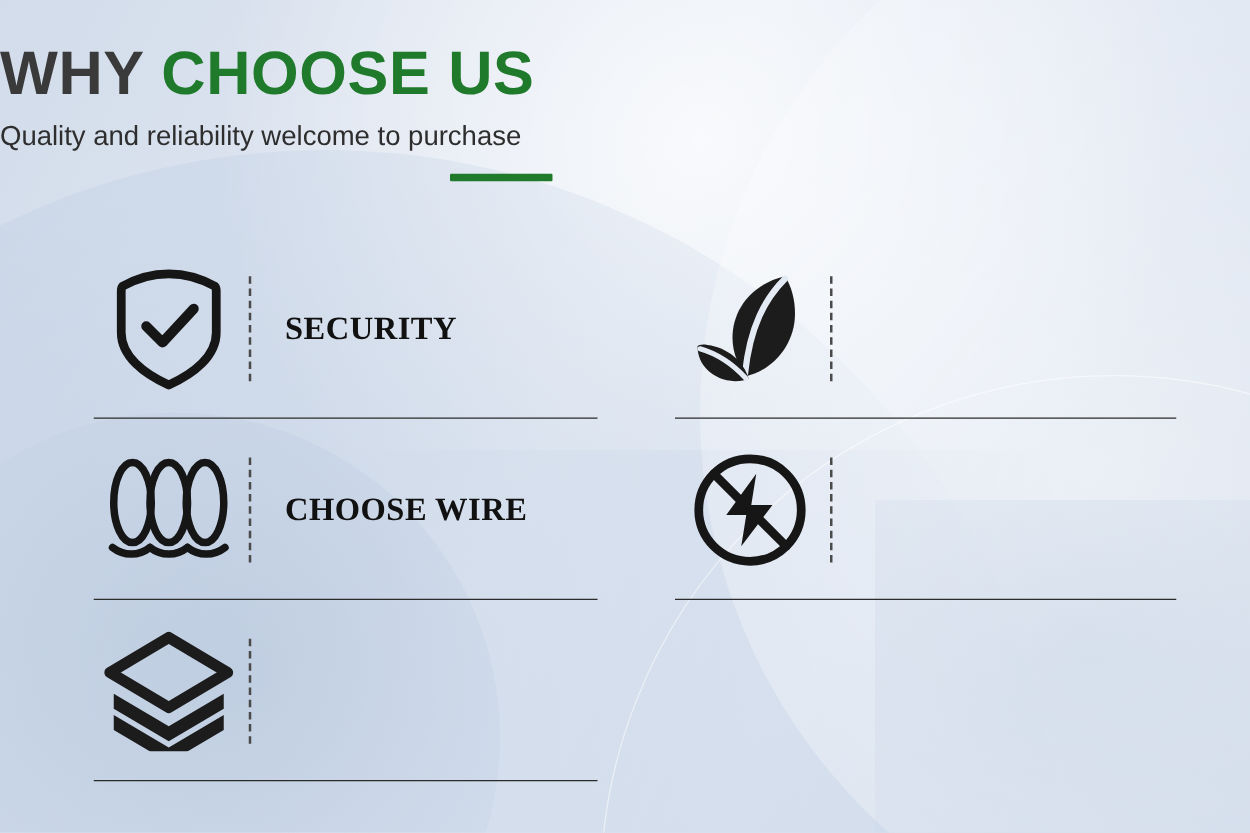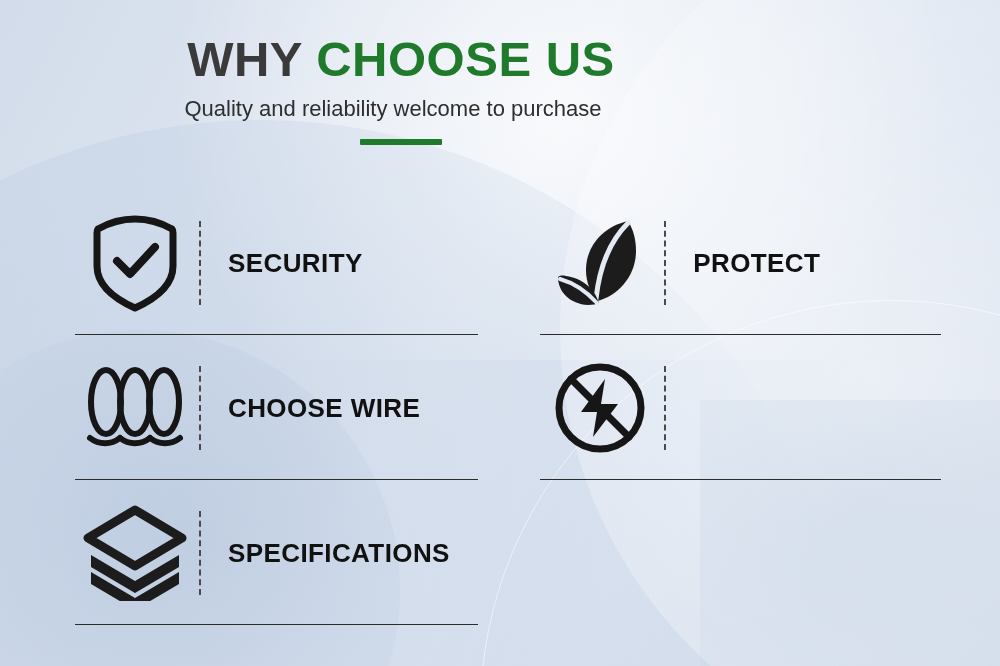--- a/index.html
+++ b/index.html
@@ -62,21 +62,20 @@
     left: 700px; top: 400px;
     width: 560px; height: 420px;
     background: radial-gradient(ellipse at 30% 30%, rgba(186,202,223,0.35) 0%, rgba(200,214,232,0.12) 55%, rgba(255,255,255,0) 78%);
   }
 
   
   .header {
     position: absolute;
     left: 0; top: 30px;
     width: 802px;
-    text-align: center;
     z-index: 5;
   }
   .title {
     font-size: 49px;
     font-weight: bold;
     letter-spacing: 0.5px;
     line-height: 58px;
     margin: 0;
     color: #3a3a3a;
     white-space: nowrap;
@@ -102,20 +101,21 @@
   
   .grid {
     position: absolute;
     left: 0; top: 190px;
     width: 1000px;
     z-index: 5;
   }
   .row {
     display: flex;
     width: 892px;
+    font-family: Liberation Serif, serif;
   }
   .cell {
     position: relative;
     display: flex;
     align-items: center;
     height: 145px;
     box-sizing: border-box;
   }
   .cell-left {
     width: 478px;
@@ -202,21 +202,20 @@
       <div class="cell cell-right">
         <div class="icon-box">
           <svg width="100" height="100" viewBox="0 0 100 100" fill="none">
             <path d="M78 8 C52 14 36 34 36 57 C36 70 41 80 47 88 C68 83 86 63 86 38 C86 26 83 16 78 8 Z" fill="#1c1c1c"></path>
             <path d="M78 10 C62 26 50 48 46 86" stroke="#e3eaf4" stroke-width="5" stroke-linecap="round" fill="none"></path>
             <path d="M8 64 C8 79 20 91 38 92 C43 92 46 91 49 90 C45 76 32 65 16 63 C12 62 9 63 8 64 Z" fill="#1c1c1c"></path>
             <path d="M10 66 C24 70 37 79 47 90" stroke="#e3eaf4" stroke-width="4" stroke-linecap="round" fill="none"></path>
           </svg>
         </div>
         <div class="vdash"></div>
-        <div class="label">PROTECT</div>
         <div class="rule"></div>
       </div>
 
     </div>
 
     <div class="row">
 
       <div class="cell cell-left">
         <div class="icon-box">
           <svg width="104" height="86" viewBox="0 0 104 86" fill="none">
@@ -251,21 +250,20 @@
 
       <div class="cell cell-left">
         <div class="icon-box">
           <svg width="104" height="96" viewBox="0 0 104 96" fill="none">
             <path d="M52 5 L99 33 L52 61 L5 33 Z" stroke="#1c1c1c" stroke-width="9" stroke-linejoin="round" fill="none"></path>
             <path d="M8 50 L52 76 L96 50 L96 62 L52 88 L8 62 Z" fill="#1c1c1c"></path>
             <path d="M8 67 L52 93 L96 67 L96 79 L52 105 L8 79 Z" fill="#1c1c1c"></path>
           </svg>
         </div>
         <div class="vdash"></div>
-        <div class="label">SPECIFICATIONS</div>
         <div class="rule"></div>
       </div>
 
 
     </div>
 
   </div>
 </div>
 
 </body></html>

